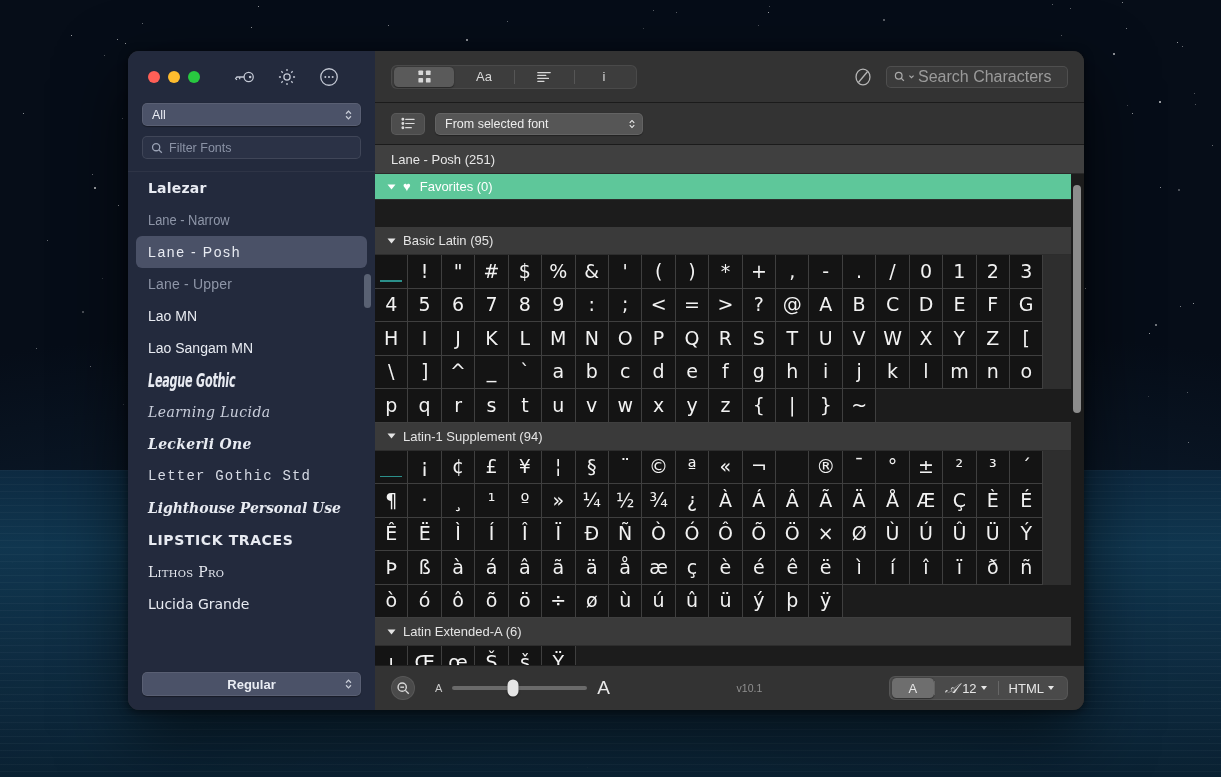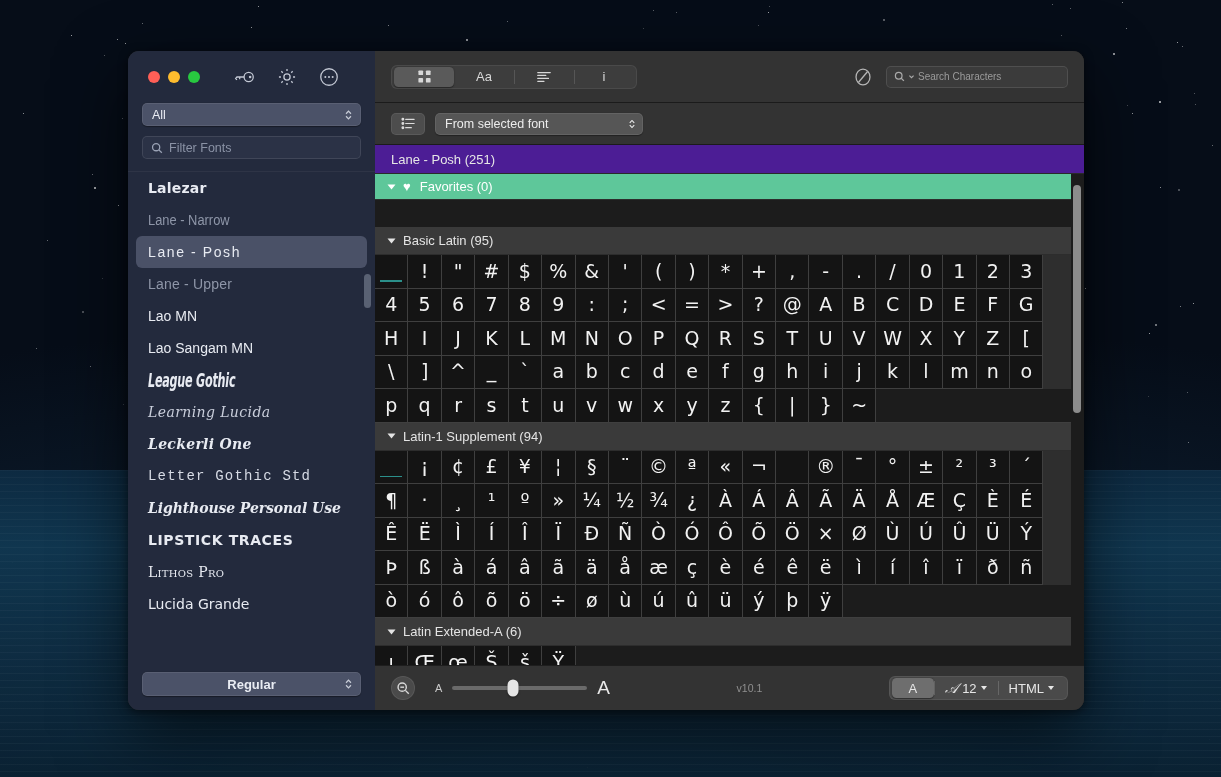--- a/index.html
+++ b/index.html
@@ -163,21 +163,21 @@
   .circle-icon { width: 22px; height: 22px; color: #b6b6b6; }
   #char-search {
     width: 182px; height: 22px; border-radius: 5px;
     background: #3b3b3b; border: .5px solid rgba(255,255,255,.10);
     display: flex; align-items: center; gap: 3px; padding: 0 7px;
   }
   #char-search .mag2 { width: 11px; height: 11px; color: #a9a9a9; flex: 0 0 11px; }
   #char-search .mini-chev { width: 7px; height: 7px; color: #a9a9a9; flex: 0 0 7px; }
   #char-search input {
     background: transparent; border: 0; outline: none; width: 100%;
-    color: #e0e0e0; font-size: 10px; font-family: inherit;
+    color: #e0e0e0; font-size: 16px; font-family: inherit;
   }
   #char-search input::placeholder { color: #9b9b9b; }
 
   
   #toolbar2 {
     height: 42px; flex: 0 0 42px; background: #333333;
     display: flex; align-items: center; padding: 0 16px;
     border-bottom: .5px solid #1b1b1b;
   }
   .sq-btn {
@@ -192,21 +192,21 @@
     color: #ececec; font-size: 12.5px; padding: 0 22px 0 9px;
     box-shadow: 0 .5px 1px rgba(0,0,0,.35);
   }
   .dpopup .chev { position: absolute; right: 6px; top: 50%; transform: translateY(-50%); width: 8px; height: 13px; }
   #from-font { margin-left: 10px; width: 208px; }
   #tb2-right { margin-left: auto; display: flex; align-items: center; gap: 12px; }
   #unicode-blocks { width: 182px; }
 
   
   #font-title {
-    height: 29px; flex: 0 0 29px; background: #4c1d95;
+    height: 29px; flex: 0 0 29px; background: #404040;
     display: flex; align-items: center; padding: 0 16px;
     color: #e6e6e6; font-size: 13px;
     border-bottom: .5px solid #2a2a2a;
   }
 
   
   #charea {
     flex: 1 1 auto; position: relative; overflow: hidden; background: #1c1c1c;
     min-height: 0;
   }

